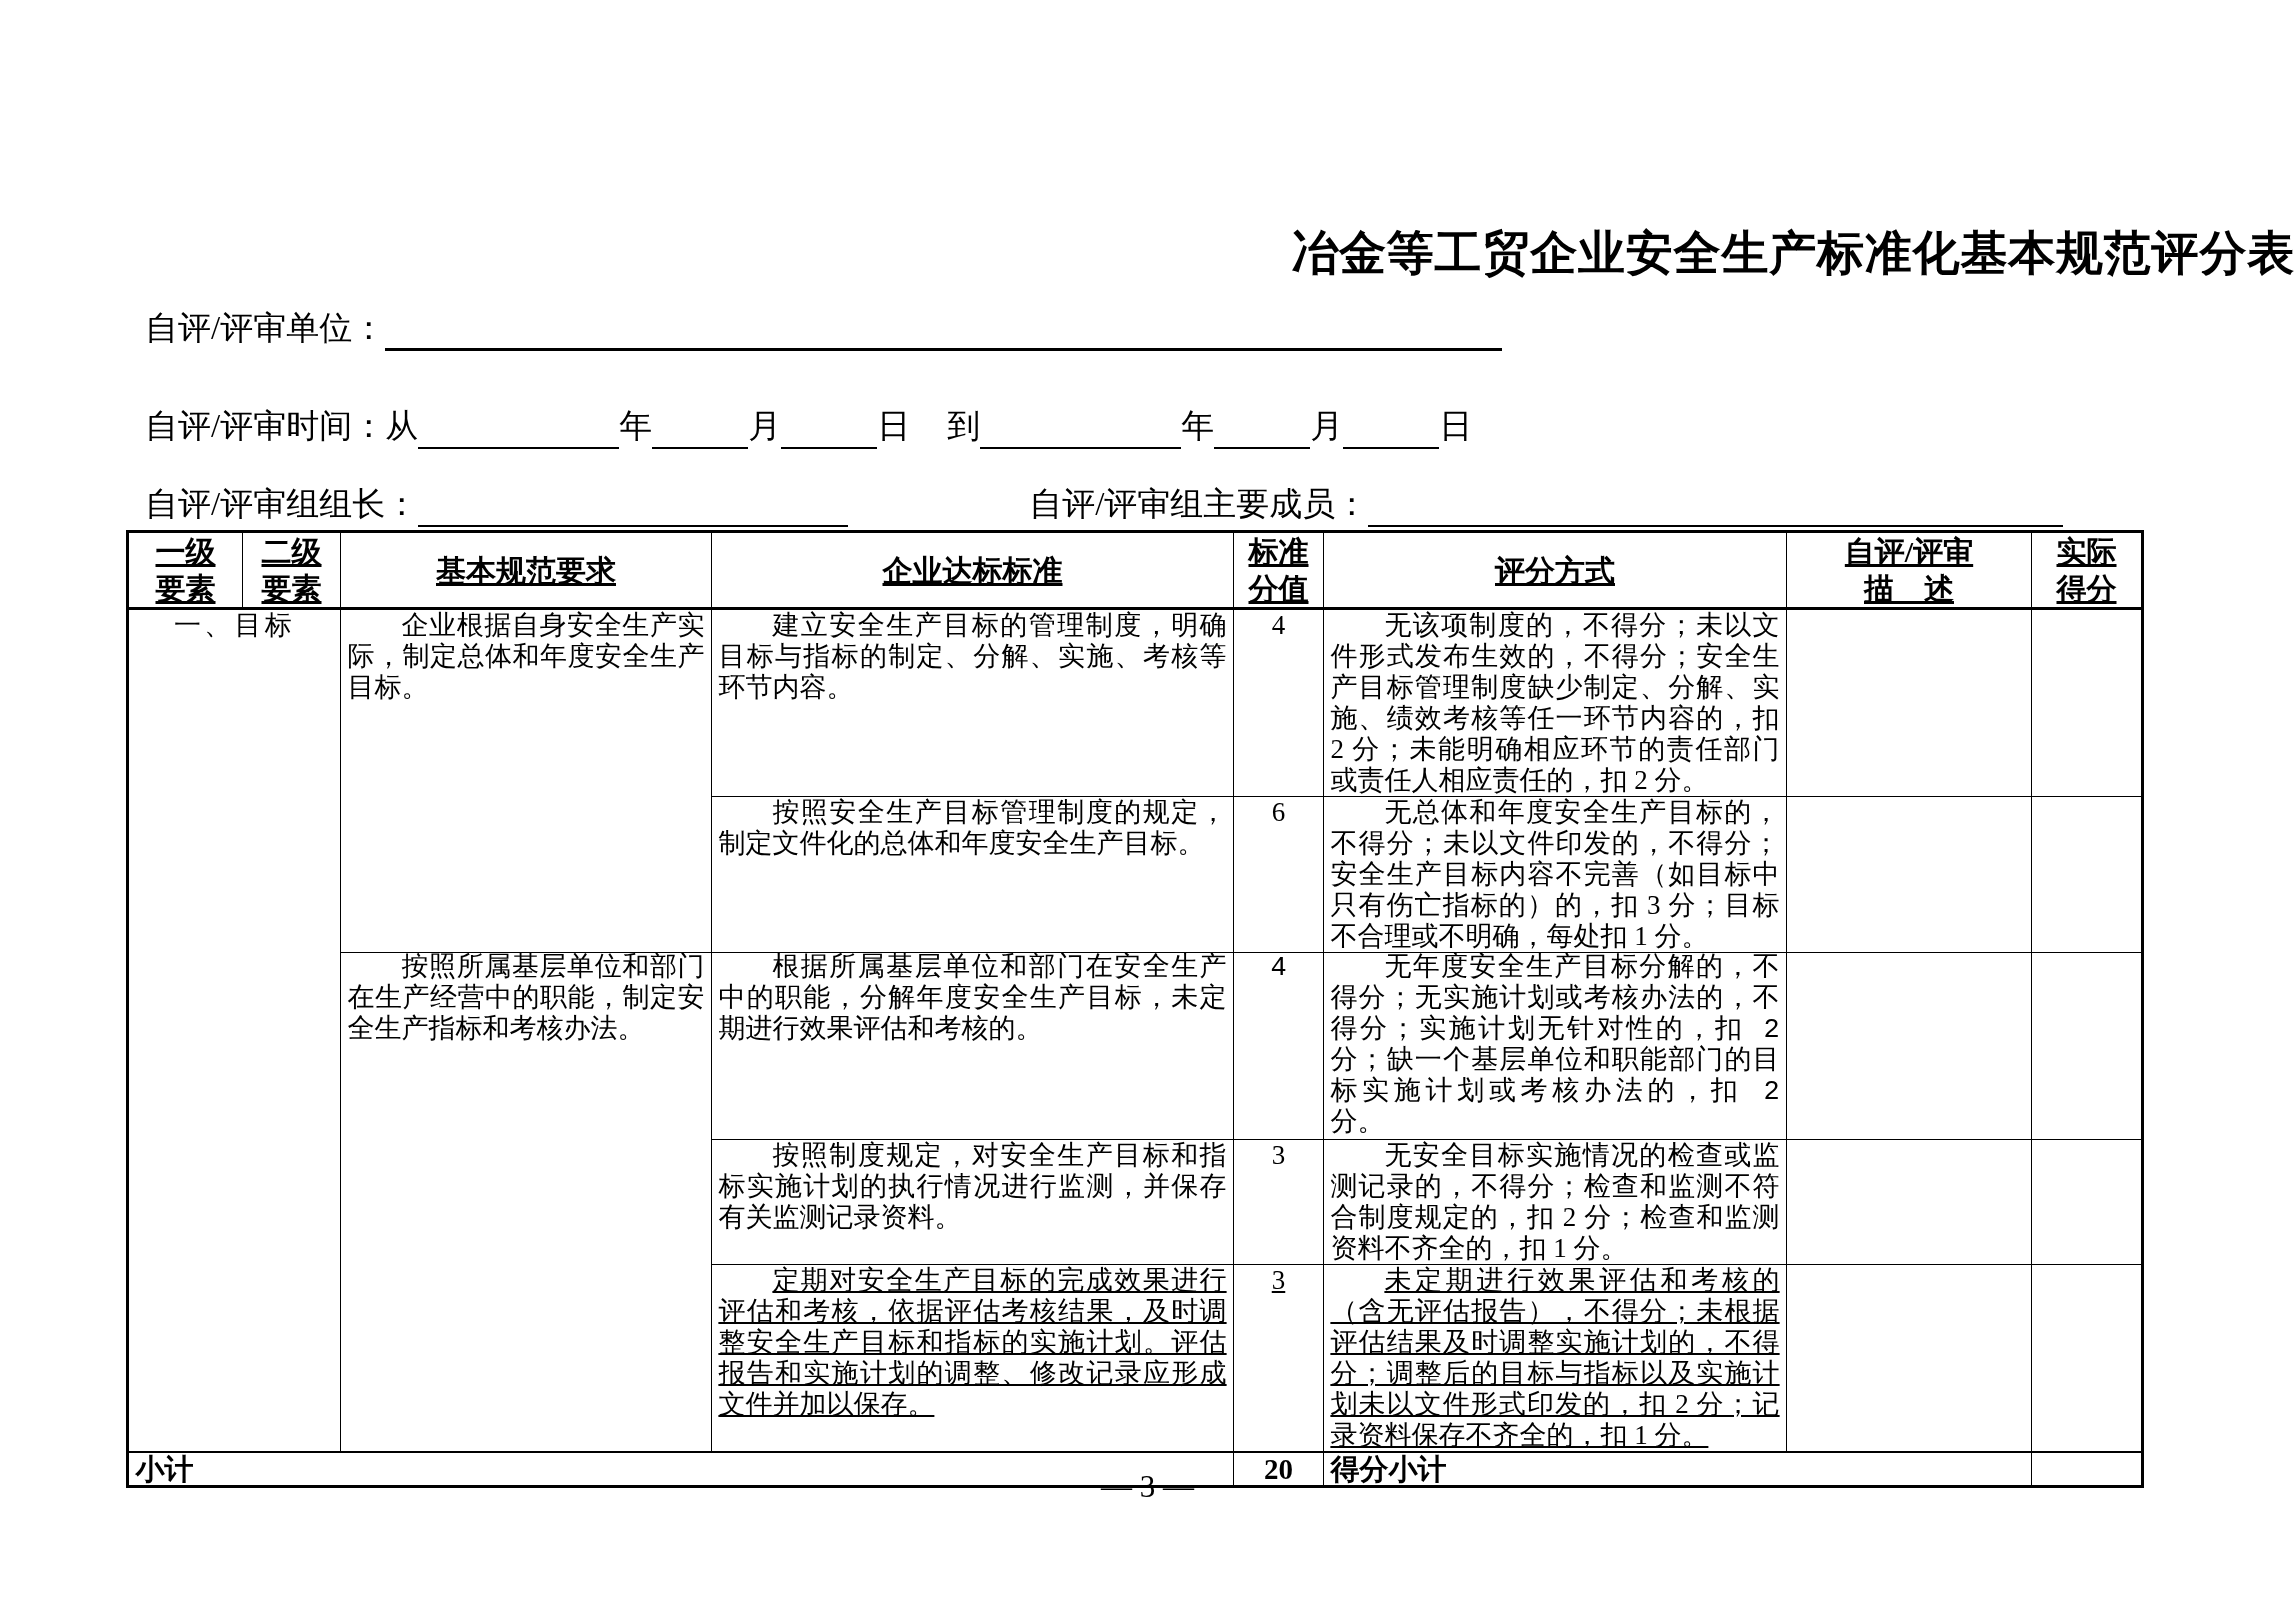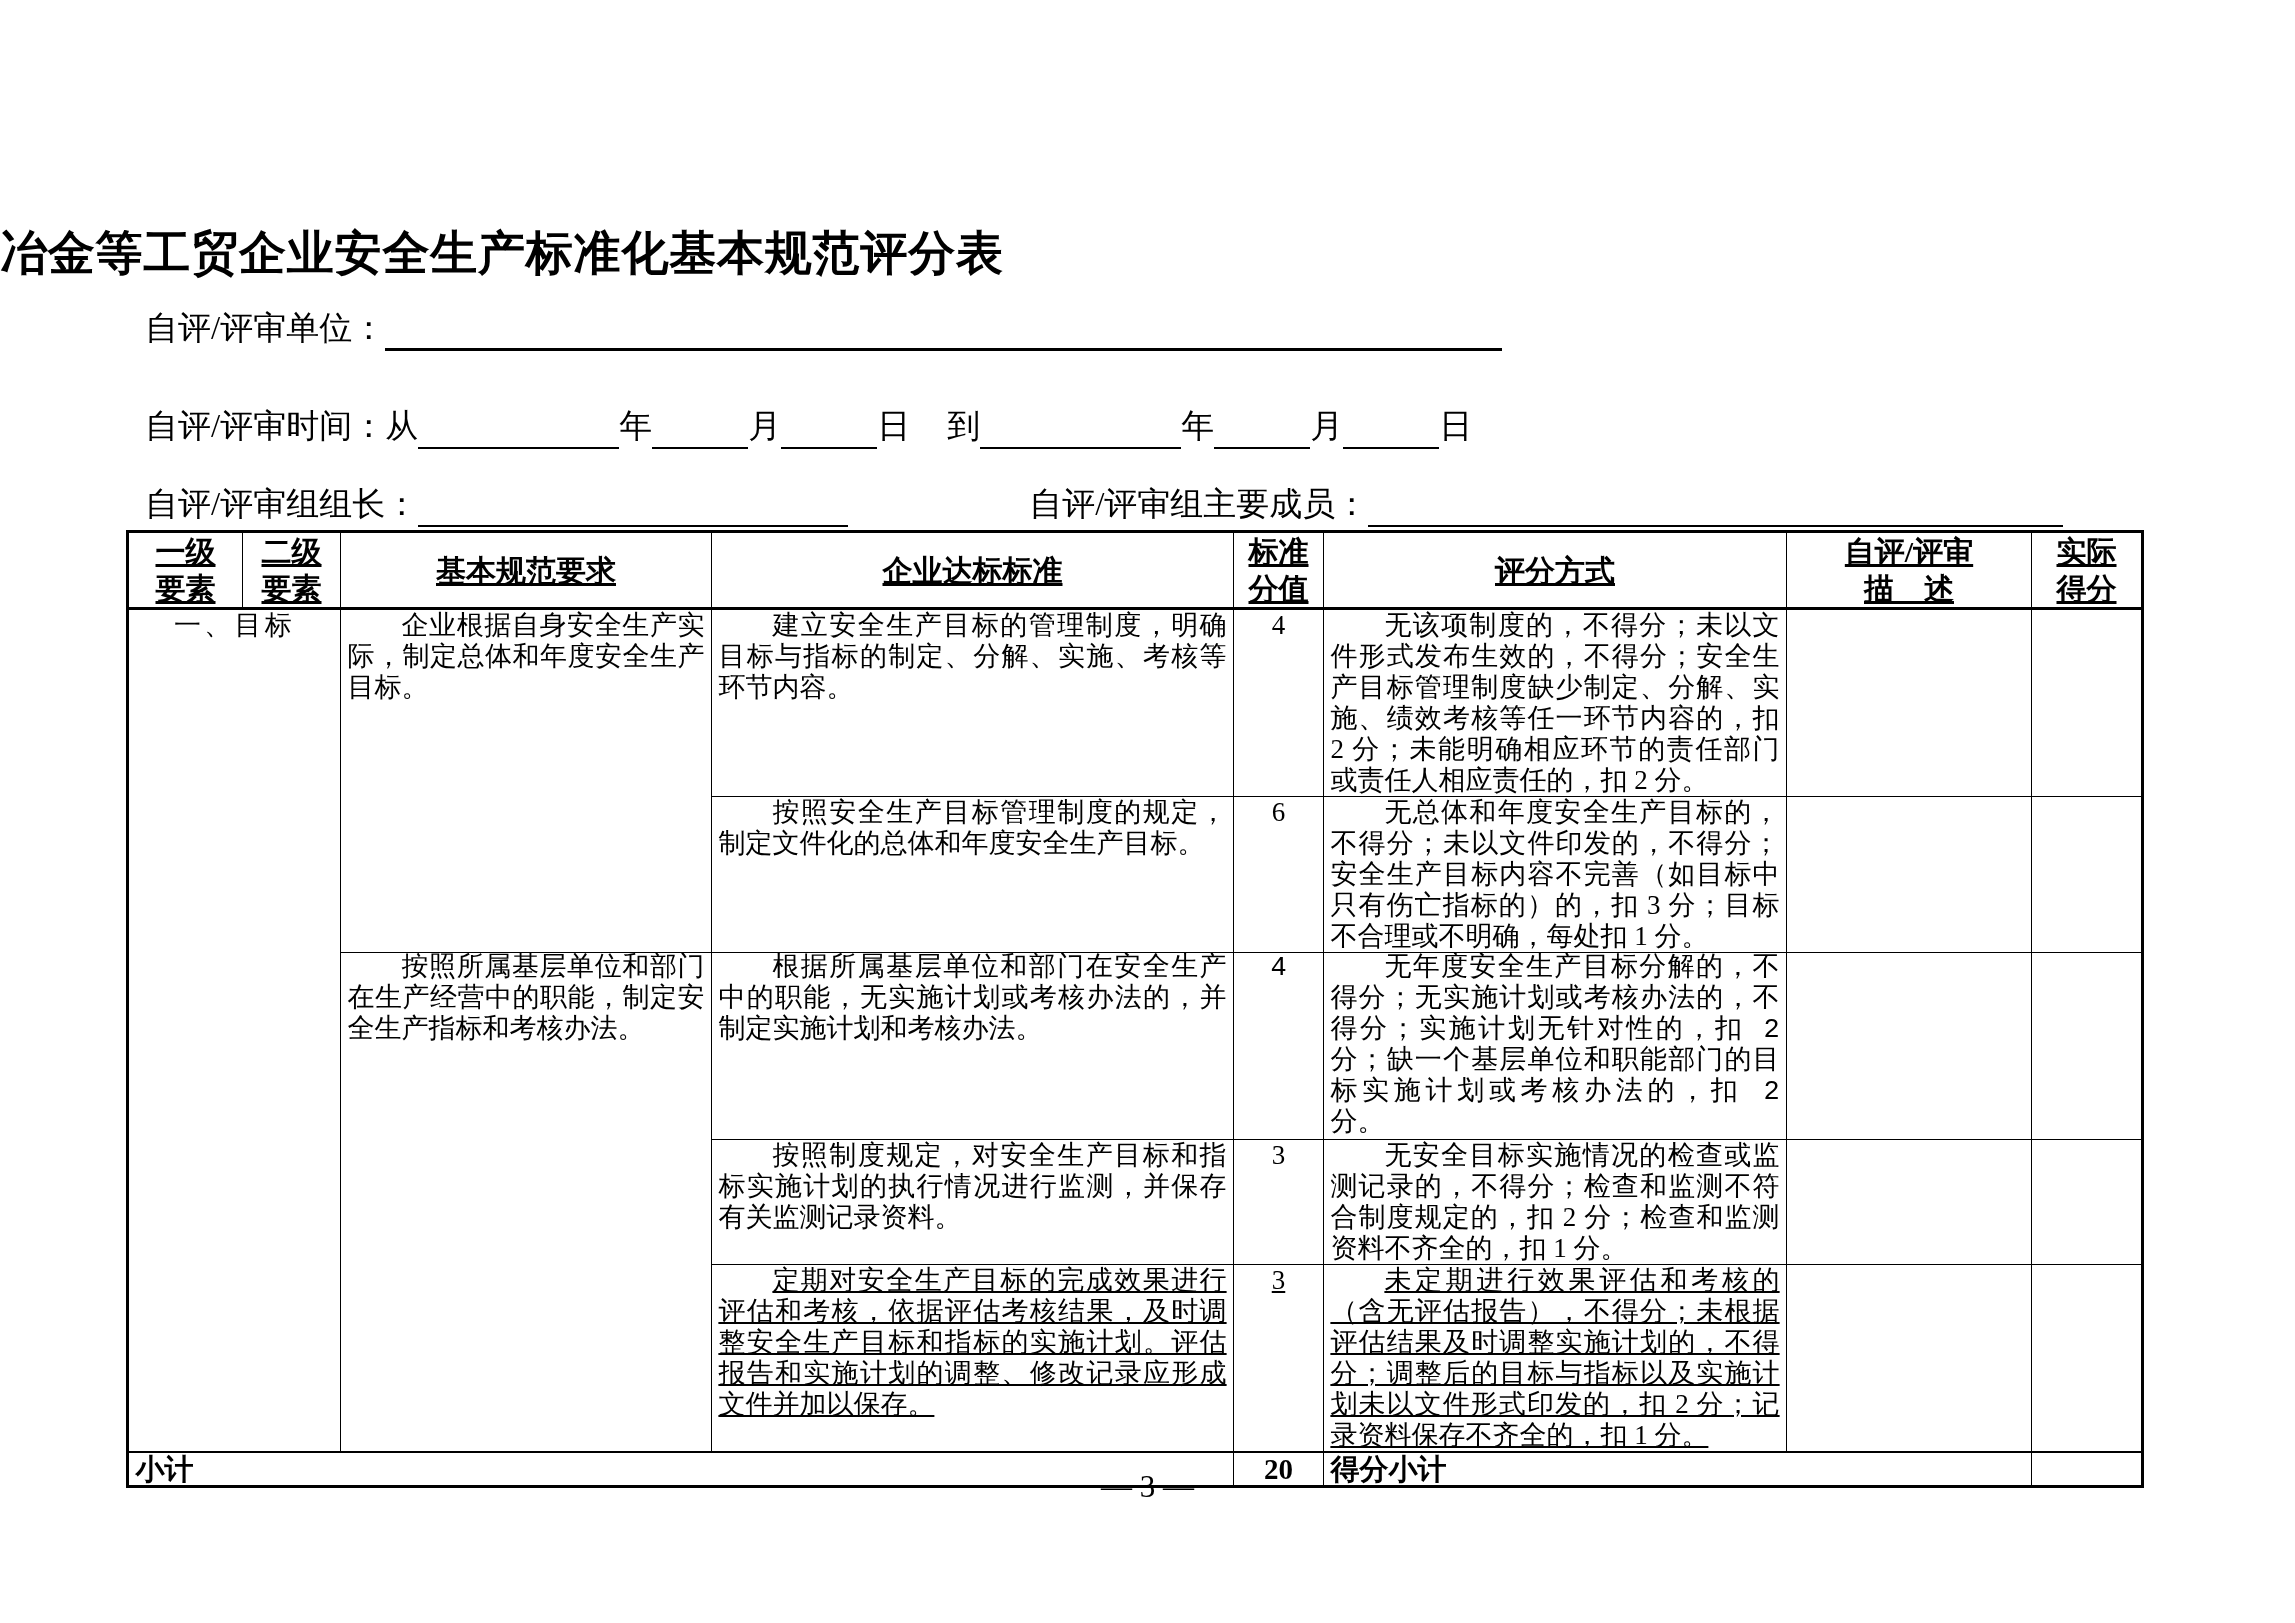--- a/index.html
+++ b/index.html
@@ -4,21 +4,21 @@
 <style>
   html,body { margin:0; padding:0; background:#ffffff; }
   body {
     position:relative;
     width:2295px; height:1624px;
     font-family:"Liberation Serif","DejaVu Serif",serif;
     color:#000;
   }
   .doc-title {
     position:absolute; top:222px; left:0; width:100%;
-    text-align:left; font-size:47px; font-weight:bold;
+    text-align:right; font-size:47px; font-weight:bold;
     letter-spacing:0.8px;
   }
   .form-line { position:absolute; left:145px; font-size:33px; white-space:nowrap; }
   .fl1 { top:306px; }
   .fl2 { top:404px; }
   .fl3 { top:482px; }
   .blank {
     display:inline-block; vertical-align:bottom;
     border-bottom:2.4px solid #000; height:39px;
   }
@@ -137,21 +137,21 @@
           <p>无总体和年度安全生产目标的，不得分；未以文件印发的，不得分；安全生产目标内容不完善（如目标中只有伤亡指标的）的，扣 3 分；目标不合理或不明确，每处扣 1 分。</p>
         </td>
       <td></td>
       <td></td>
     </tr>
     <tr class="r3">
       <td class="cell-text" rowspan="3">
           <p>按照所属基层单位和部门在生产经营中的职能，制定安全生产指标和考核办法。</p>
         </td>
       <td class="cell-text">
-          <p>根据所属基层单位和部门在安全生产中的职能，无实施计划或考核办法的，并制定实施计划和考核办法。</p>
+          <p>根据所属基层单位和部门在安全生产中的职能，分解年度安全生产目标，未定期进行效果评估和考核的。</p>
         </td>
       <td class="cell-score">4</td>
       <td class="cell-text">
           <p>无年度安全生产目标分解的，不得分；无实施计划或考核办法的，不得分；实施计划无针对性的，扣 2 分；缺一个基层单位和职能部门的目标实施计划或考核办法的，扣 2 分。</p>
         </td>
       <td></td>
       <td></td>
     </tr>
     <tr class="r4">
       <td class="cell-text">

